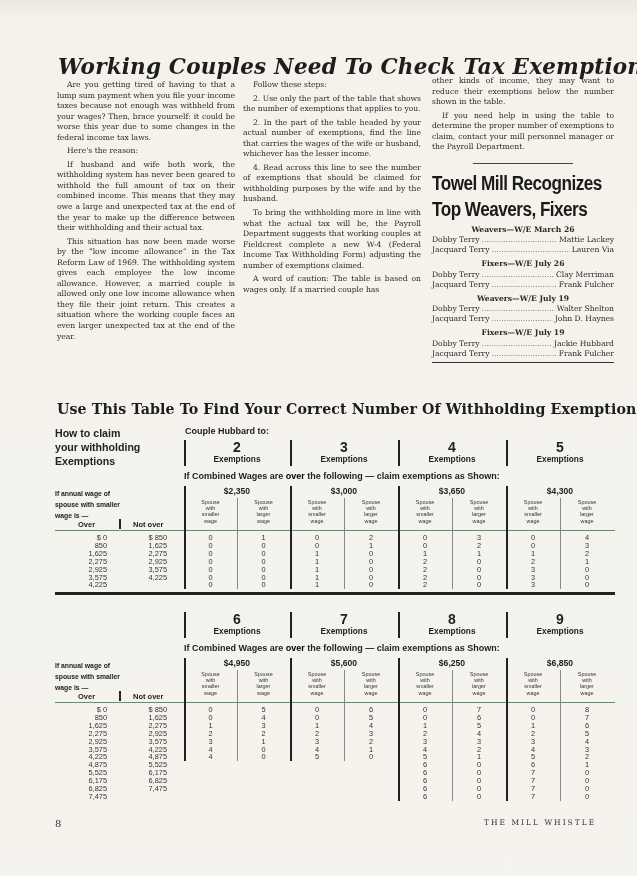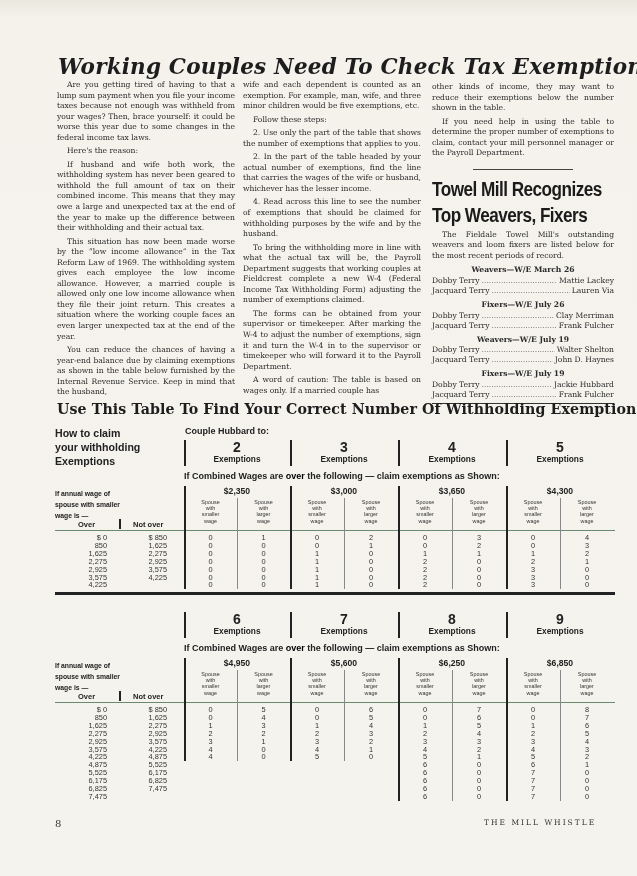--- a/index.html
+++ b/index.html
@@ -15,21 +15,21 @@
   .headline {
     position:absolute; left:58px; top:54px; width:560px;
     font-family:"DejaVu Serif", serif; font-style:italic; font-weight:bold;
     font-size:21.5px; letter-spacing:0.2px; color:#1d1d1d; white-space:nowrap;
   }
   .col { position:absolute; font-size:7.6px; line-height:10.55px; text-align:justify; color:#2a2a2a; }
   .col p { margin:0 0 3px 0; text-indent:10px; }
   .col p.noind { text-indent:0; }
   #col1 { left:57px; top:80px; width:178px; }
   #col2 { left:243px; top:80px; width:178px; }
-  #col3 { left:432px; top:82px; width:182px; }
+  #col3 { left:432px; top:76px; width:182px; }
   .divider { height:1px; background:#444; width:100px; margin:10px auto 8px auto; }
   .towel-title { font-family:"Liberation Sans", sans-serif; font-weight:bold; font-size:19.5px;
     line-height:23px; letter-spacing:-0.6px; color:#1b1b1b; transform:scaleX(0.88); transform-origin:left; white-space:nowrap; margin-bottom:3px; }
   .roster-h { text-align:center; font-weight:bold; font-size:7.6px; margin:4px 0 0 0; }
   .roster-row { display:flex; font-size:7.6px; line-height:10px; }
   .roster-row .pos { white-space:nowrap; }
   .roster-row .dots { flex:1; overflow:hidden; white-space:nowrap; color:#555; margin:0 2px; }
   .roster-row .dots::after { content:"...................................................................."; }
   .roster-row .name { white-space:nowrap; }
   .roster-end { border-bottom:1px solid #333; margin-top:3px; }
@@ -62,41 +62,37 @@
 
 <div class="page">
 
   <div class="headline">Working Couples Need To Check Tax Exemptions</div>
 
   <div class="col" id="col1">
       <p>Are you getting tired of having to that a lump sum payment when you file your income taxes because not enough was withheld from your wages? Then, brace yourself: it could be worse this year due to some changes in the federal income tax laws.</p>
       <p>Here's the reason:</p>
       <p>If husband and wife both work, the withholding system has never been geared to withhold the full amount of tax on their combined income. This means that they may owe a large and unexpected tax at the end of the year to make up the difference between their withholding and their actual tax.</p>
       <p>This situation has now been made worse by the “low income allowance” in the Tax Reform Law of 1969. The withholding system gives each employee the low income allowance. However, a married couple is allowed only one low income allowance when they file their joint return. This creates a situation where the working couple faces an even larger unexpected tax at the end of the year.</p>
-      <p>You can reduce the chances of having a year-end balance due by claiming exemptions as shown in the table below furnished by the Internal Revenue Service. Keep in mind that the husband,</p>
     </div>
   <div class="col" id="col2">
-      <p class="noind">wife and each dependent is counted as an exemption. For example, man, wife, and three minor children would be five exemptions, etc.</p>
       <p>Follow these steps:</p>
       <p>2. Use only the part of the table that shows the number of exemptions that applies to you.</p>
       <p>2. In the part of the table headed by your actual number of exemptions, find the line that carries the wages of the wife or husband, whichever has the lesser income.</p>
       <p>4. Read across this line to see the number of exemptions that should be claimed for withholding purposes by the wife and by the husband.</p>
       <p>To bring the withholding more in line with what the actual tax will be, the Payroll Department suggests that working couples at Fieldcrest complete a new W-4 (Federal Income Tax Withholding Form) adjusting the number of exemptions claimed.</p>
-      <p>The forms can be obtained from your supervisor or timekeeper. After marking the W-4 to adjust the number of exemptions, sign it and turn the W-4 in to the supervisor or timekeeper who will forward it to the Payroll Department.</p>
       <p>A word of caution: The table is based on wages only. If a married couple has</p>
     </div>
   <div class="col" id="col3">
     <div id="col3-body">
         <p class="noind">other kinds of income, they may want to reduce their exemptions below the number shown in the table.</p>
         <p>If you need help in using the table to determine the proper number of exemptions to claim, contact your mill personnel manager or the Payroll Department.</p>
       </div>
     <div class="divider"></div>
     <div class="towel-title">Towel Mill Recognizes</div>
     <div class="towel-title">Top Weavers, Fixers</div>
-    <p>The Fieldale Towel Mill's outstanding weavers and loom fixers are listed below for the most recent periods of record.</p>
     <div id="roster">
         <div class="roster-h">Weavers—W/E March 26</div>
         <div class="roster-row">
           <span class="pos">Dobby Terry</span>
           <span class="dots"></span>
           <span class="name">Mattie Lackey</span>
         </div>
         <div class="roster-row">
           <span class="pos">Jacquard Terry</span>
           <span class="dots"></span>

